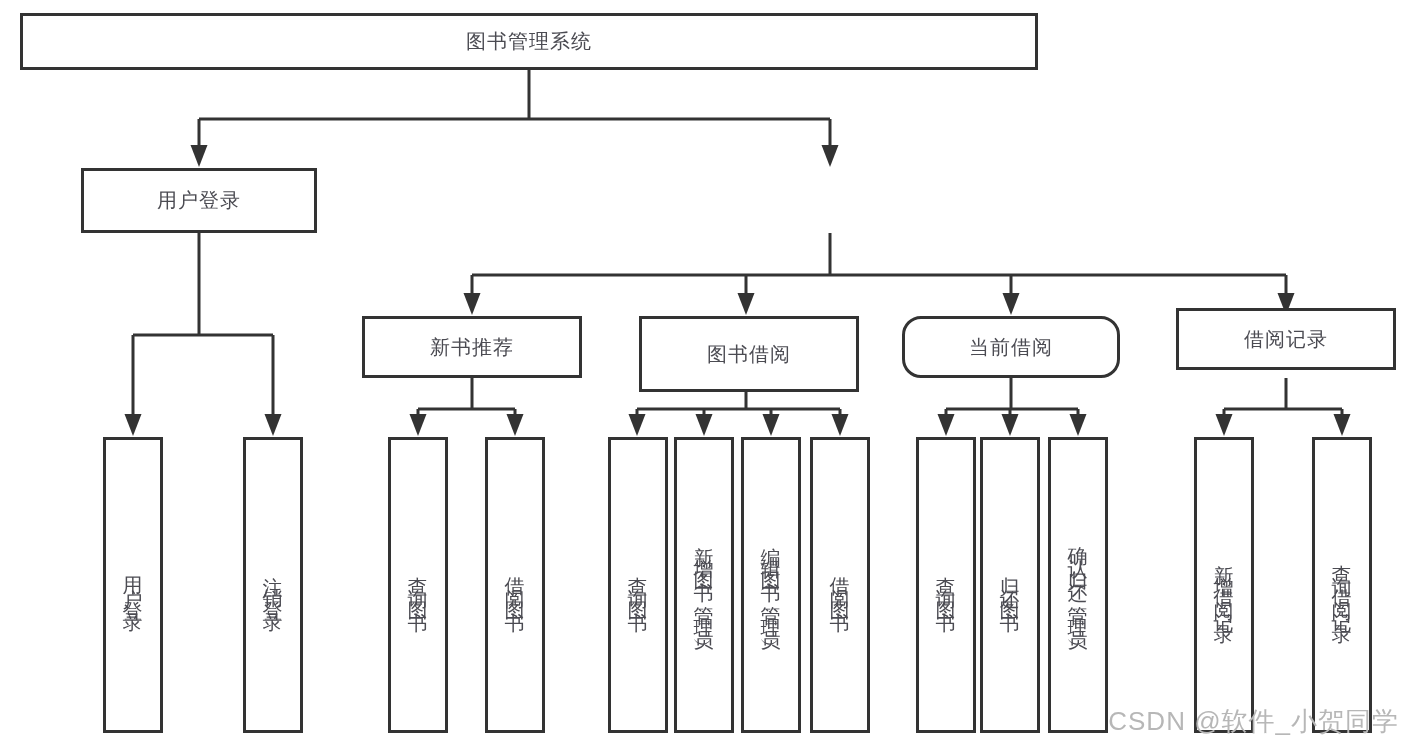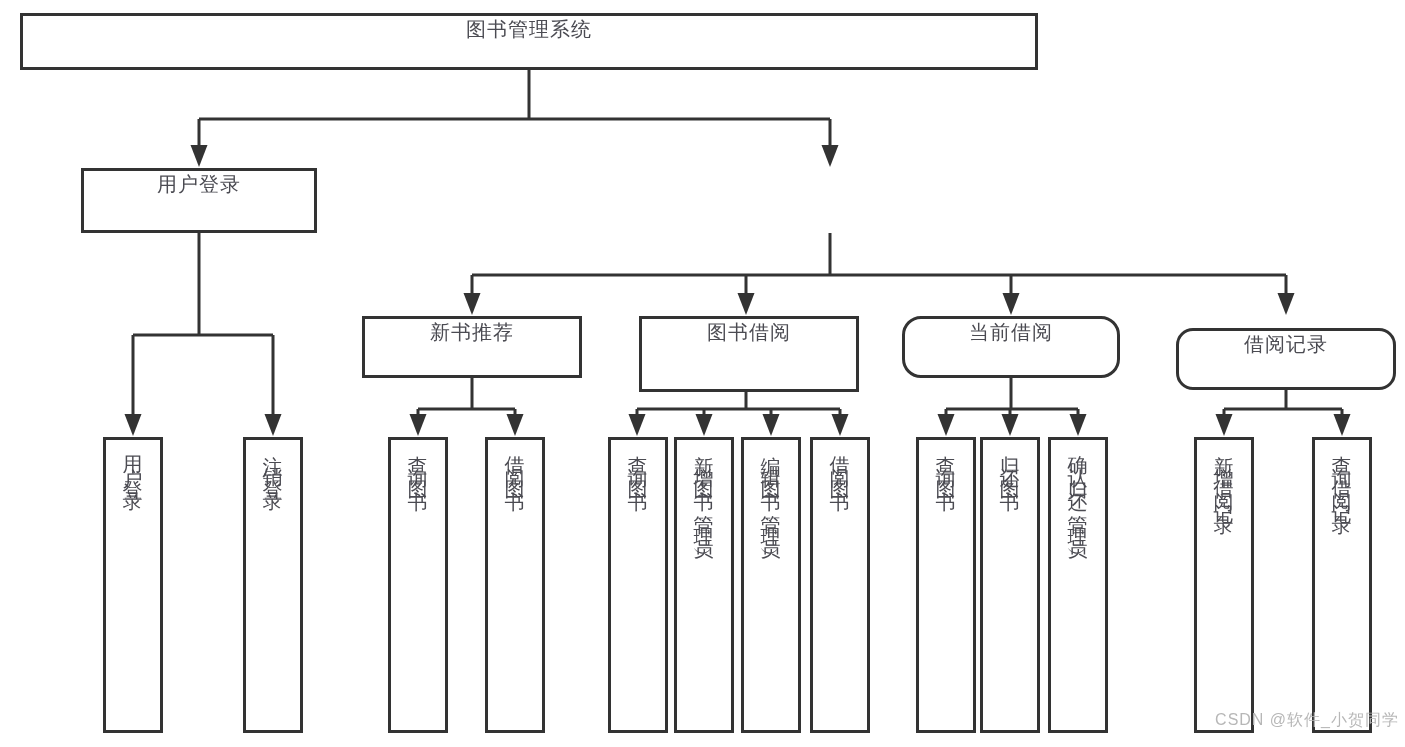--- a/index.html
+++ b/index.html
@@ -20,42 +20,43 @@
     left: 0;
     top: 0;
     z-index: 1;
   }
   .box {
     position: absolute;
     box-sizing: border-box;
     background: #ffffff;
     border: 3px solid #333333;
     display: flex;
+    align-items: center;
     justify-content: center;
     color: #4b4b52;
     z-index: 2;
   }
   .h-label {
     font-size: 20px;
     letter-spacing: 1px;
     white-space: nowrap;
   }
   .v-label {
     writing-mode: vertical-rl;
     text-orientation: mixed;
     font-size: 20px;
     line-height: 1;
     letter-spacing: 12px;
     white-space: nowrap;
   }
   #watermark {
     position: absolute;
     right: 6px;
-    bottom: 16px;
-    font-size: 16px;
+    bottom: 8px;
+    font-size: 26px;
     color: #b7b7b7;
     letter-spacing: 1px;
     z-index: 5;
     white-space: nowrap;
   }
 </style>
 </head>
 <body>
 
 <div id="canvas">
@@ -117,21 +118,21 @@
 
   <div class="box" style="left:362px; top:316px; width:220px; height:62px;">
     <span class="h-label">新书推荐</span>
   </div>
   <div class="box" style="left:639px; top:316px; width:220px; height:76px;">
     <span class="h-label">图书借阅</span>
   </div>
   <div class="box" style="left:902px; top:316px; width:218px; height:62px;border-radius:19px;">
     <span class="h-label">当前借阅</span>
   </div>
-  <div class="box" style="left:1176px; top:328px; width:220px; height:62px;border-radius:17px;">
+  <div class="box" style="left:1176px; top:308px; width:220px; height:62px;">
     <span class="h-label">借阅记录</span>
   </div>
 
   <div class="box" style="left:103px; top:437px; width:60px; height:296px;">
     <span class="v-label">用户登录</span>
   </div>
   <div class="box" style="left:243px; top:437px; width:60px; height:296px;">
     <span class="v-label">注销登录</span>
   </div>
 

